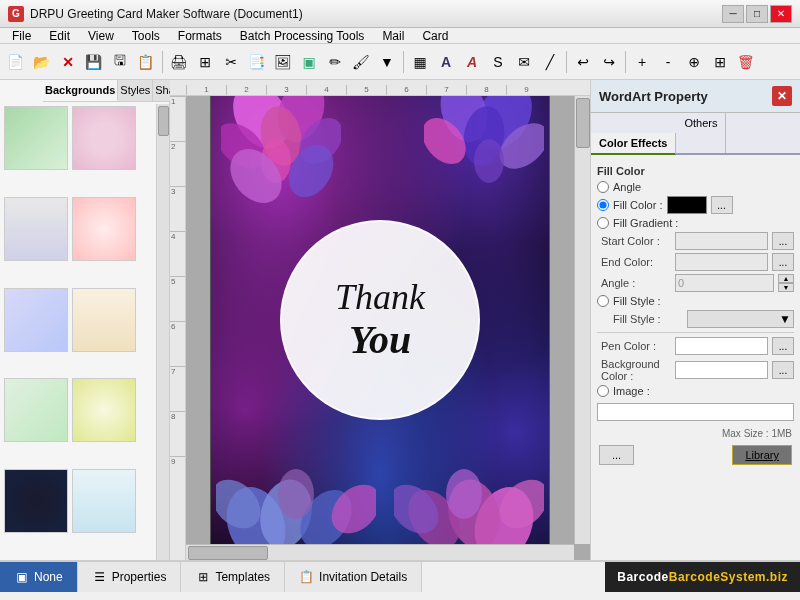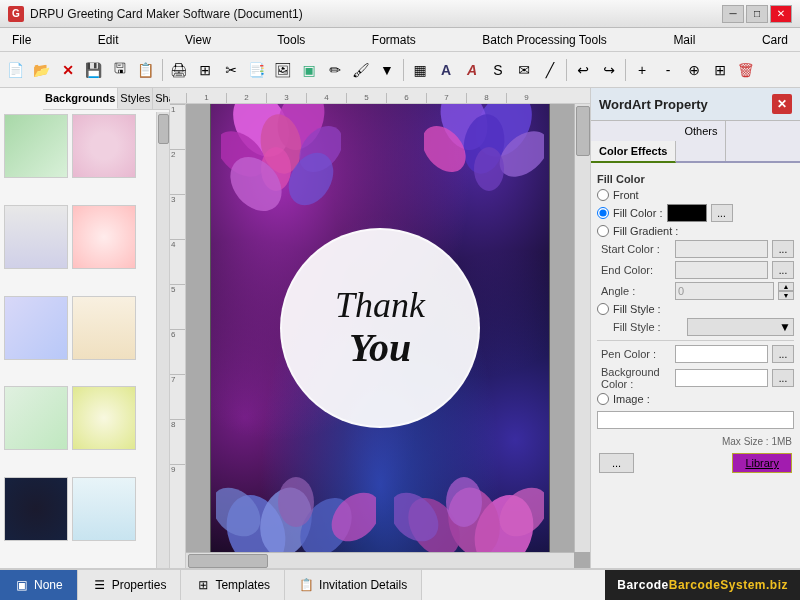--- a/index.html
+++ b/index.html
@@ -18,27 +18,26 @@
     #titlebar-left { display: flex; align-items: center; gap: 6px; }
     #titlebar-icon { width: 16px; height: 16px; background: #cc3333; border-radius: 2px; display: flex; align-items: center; justify-content: center; color: white; font-size: 10px; font-weight: bold; }
     #titlebar-title { font-size: 12px; color: #111; }
     #titlebar-controls { display: flex; gap: 2px; }
     .title-btn { width: 22px; height: 18px; background: #d0d0d0; border: 1px solid #aaa; cursor: pointer; display: flex; align-items: center; justify-content: center; font-size: 10px; }
     .title-btn.close-btn { background: #e81123; color: white; }
 
     
     #menubar {
       background: #f0f0f0;
-      height: 24px;
+      height: 16px;
       display: flex;
       align-items: center;
       padding: 0 4px;
       border-bottom: 1px solid #ccc;
       gap: 2px;
-      justify-content: space-between;
     }
     .menu-item { padding: 2px 8px; cursor: pointer; font-size: 12px; border-radius: 2px; }
 
     
     #toolbar {
       background: #f0f0f0;
       height: 36px;
       display: flex;
       align-items: center;
       padding: 0 4px;
@@ -153,21 +152,21 @@
 
     .sep-line { border: none; border-top: 1px solid #ccc; margin: 4px 0; }
 
     .dropdown-row { display: flex; align-items: center; gap: 4px; margin: 2px 0 2px 16px; }
     .dropdown { flex: 1; height: 18px; border: 1px solid #aaa; background: #e0e0e0; font-size: 11px; cursor: pointer; display: flex; align-items: center; padding: 0 2px; justify-content: space-between; }
 
     .max-size-text { text-align: right; font-size: 10px; color: #666; margin: 4px 2px 2px; }
 
     .bottom-btns { display: flex; justify-content: space-between; padding: 4px 2px; }
     .prop-btn { padding: 3px 12px; background: #e0e0e0; border: 1px solid #aaa; cursor: pointer; font-size: 11px; }
-    .prop-btn.library { background: #a21caf; border-color: #b8a830; text-decoration: underline; }
+    .prop-btn.library { background: #737373; border-color: #b8a830; text-decoration: underline; }
 
     
     #bottombar {
       height: 32px;
       background: #f0f0f0;
       border-top: 2px solid #ccc;
       display: flex;
       align-items: stretch;
     }
     .bottom-tab {
@@ -403,21 +402,21 @@
     </div>
     <div id="wp-tabs">
       <div class="wp-tab active">Color Effects</div>
       <div class="wp-tab">Others</div>
     </div>
     <div id="wp-body">
       <div class="section-label">Fill Color</div>
       
       <div class="radio-row">
         <input type="radio" name="filltype" style="">
-        <label>Front</label>
+        <label>Angle</label>
       </div>
 
       <div class="radio-row">
         <input type="radio" name="filltype" checked="" style="">
         <label>Fill Color :</label>
         <div class="color-box" style="background:#000000;"></div>
         <div class="color-btn">...</div>
       </div>
 
       <div class="radio-row">

